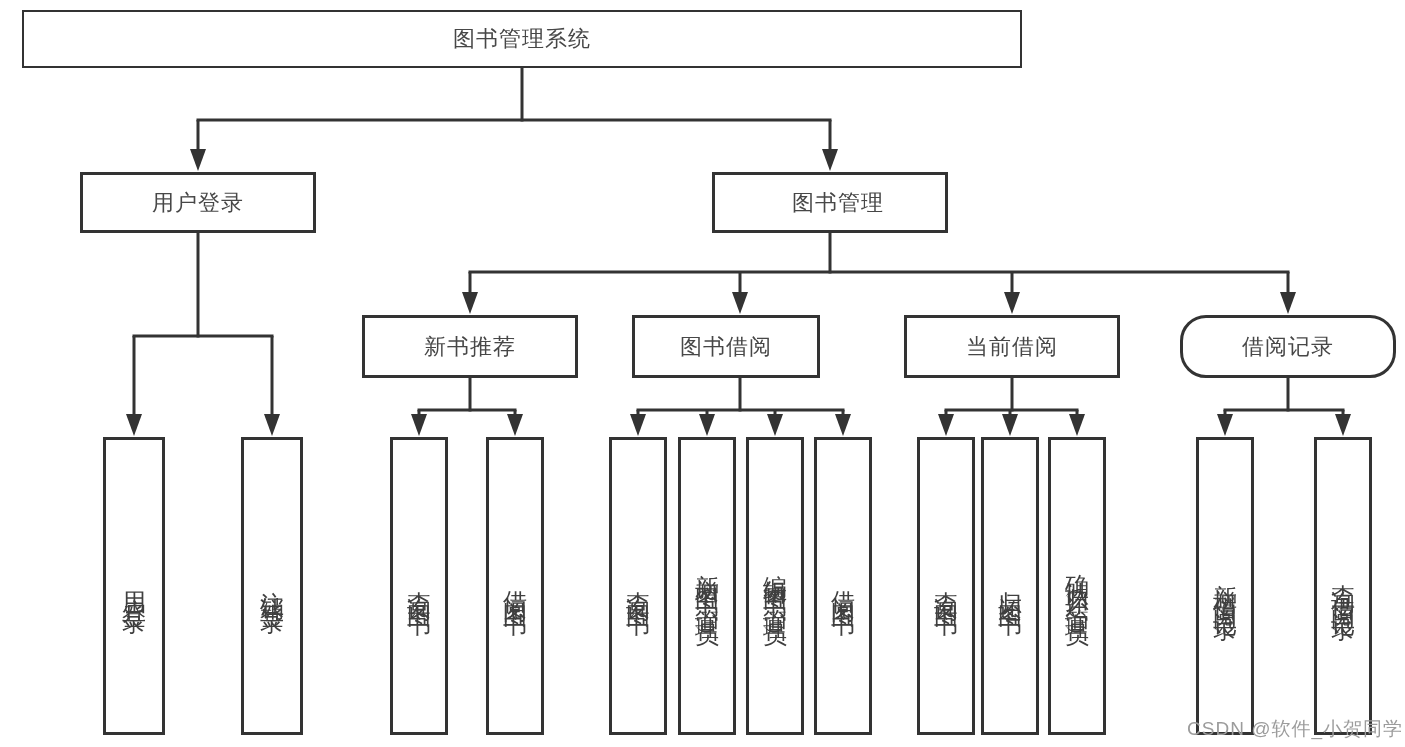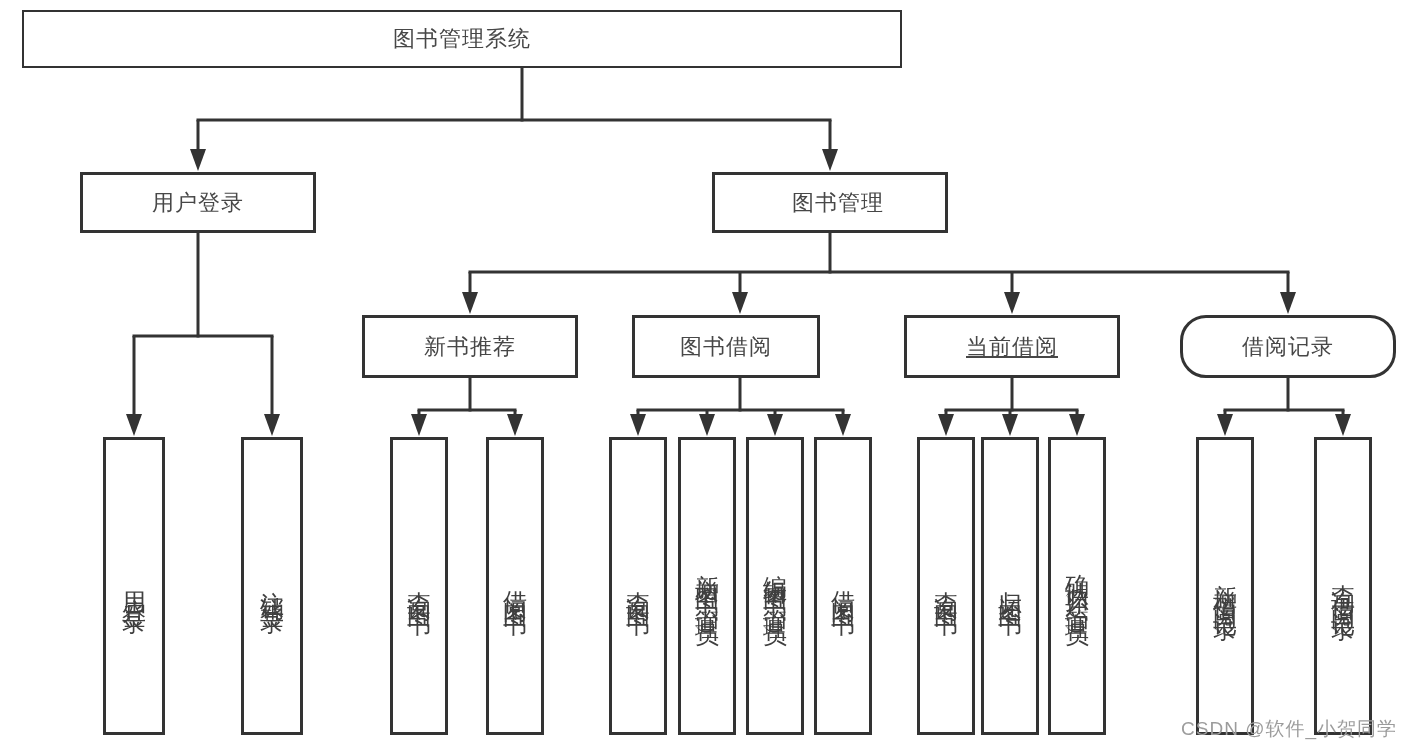--- a/index.html
+++ b/index.html
@@ -58,21 +58,21 @@
     writing-mode: vertical-rl;
     text-orientation: mixed;
     font-size: 24px;
     line-height: 1;
     letter-spacing: 7px;
     color: #3f3f3f;
     white-space: nowrap;
   }
   .watermark {
     position: absolute;
-    right: 8px;
+    right: 2px;
     top: 716px;
     font-size: 19px;
     color: #9c9c9c;
     letter-spacing: 1px;
     z-index: 5;
     white-space: nowrap;
   }
 </style>
 </head>
 <body>
@@ -141,38 +141,38 @@
       <path d="M767 414 L783 414 L775 436 Z"></path>
       <path d="M835 414 L851 414 L843 436 Z"></path>
       <path d="M938 414 L954 414 L946 436 Z"></path>
       <path d="M1002 414 L1018 414 L1010 436 Z"></path>
       <path d="M1069 414 L1085 414 L1077 436 Z"></path>
       <path d="M1217 414 L1233 414 L1225 436 Z"></path>
       <path d="M1335 414 L1351 414 L1343 436 Z"></path>
     </g>
   </svg>
 
-  <div class="node root" style="left:22px; top:10px; width:880px; height:58px;">
+  <div class="node root" style="left:22px; top:10px; width:1000px; height:58px;">
     <span>图书管理系统</span>
   </div>
 
   <div class="node" style="left:80px; top:172px; width:236px; height:61px;">
     <span>用户登录</span>
   </div>
   <div class="node" style="left:712px; top:172px; width:236px; height:61px;padding-left:16px;">
     <span>图书管理</span>
   </div>
 
   <div class="node" style="left:362px; top:315px; width:216px; height:63px;">
     <span>新书推荐</span>
   </div>
   <div class="node" style="left:632px; top:315px; width:188px; height:63px;">
     <span>图书借阅</span>
   </div>
-  <div class="node" style="left:904px; top:315px; width:216px; height:63px;text-decoration:underline;">
+  <div class="node" style="left:904px; top:315px; width:216px; height:63px;">
     <span>当前借阅</span>
   </div>
   <div class="node" style="left:1180px; top:315px; width:216px; height:63px;border-radius:26px;">
     <span>借阅记录</span>
   </div>
 
   <div class="leaf" style="left:103px; width:62px;">
     <span>用户登录</span>
   </div>
   <div class="leaf" style="left:241px; width:62px;">

